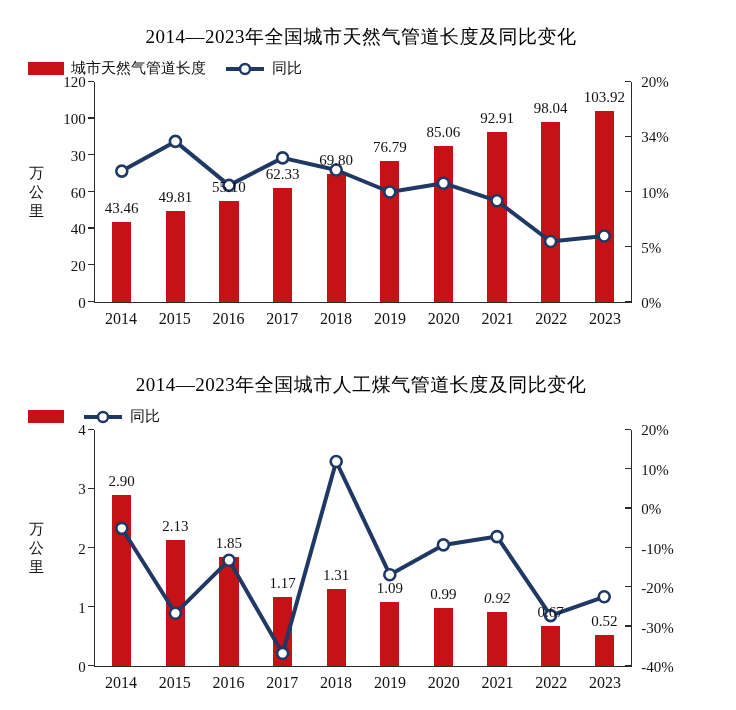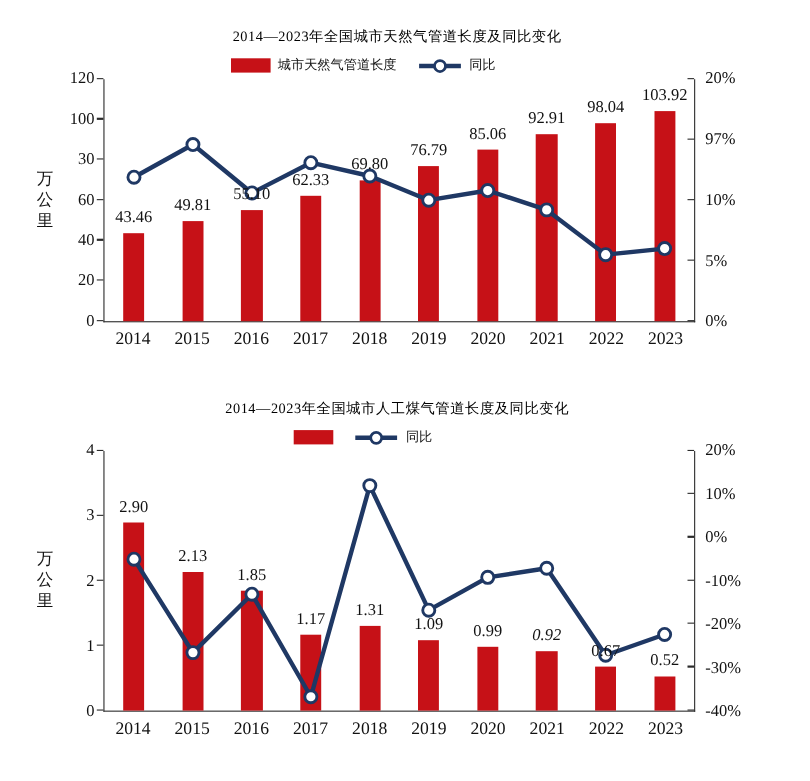--- a/index.html
+++ b/index.html
@@ -6,30 +6,30 @@
   body{
     width:736px;height:710px;overflow:hidden;
     font-family:"Liberation Serif","DejaVu Serif",serif;
     color:#111111;
   }
   .page{padding:24px 0 0 28px;}
   .chart{width:666px;}
   .chart + .chart{margin-top:44px;}
   .chart-title{
     margin:0 0 9px 0;text-align:center;
-    font-size:13px;font-weight:400;letter-spacing:.5px;color:#000;
+    font-size:19px;font-weight:400;letter-spacing:.5px;color:#000;
   }
   .legend{
-    display:flex;justify-content:center;align-items:center;
-    gap:7px;font-size:12px;margin:0 62px 4px 0;
+    display:flex;align-items:center;
+    gap:7px;font-size:15px;margin:0 62px 4px 0;
   }
   .legend .swatch{width:36px;height:13px;display:inline-block;}
   .legend .line-glyph{display:inline-block;line-height:0;margin-left:12px;}
   .plot-row{display:flex;align-items:stretch;}
-  .unit-col{width:26px;display:flex;align-items:center;justify-content:center;}
+  .unit-col{width:26px;display:flex;align-items:center;justify-content:flex-start;}
   .unit{
     width:17px;font-size:15px;line-height:1.25;text-align:center;
     word-break:break-all;overflow-wrap:anywhere;
   }
   .ticks-left{width:40px;position:relative;}
   .ticks-right{width:62px;position:relative;}
   .tick-label{position:absolute;font-size:15px;transform:translateY(50%);white-space:nowrap;}
   .ticks-left .tick-label{right:8px;}
   .ticks-right .tick-label{left:9px;}
   .plot{
@@ -127,21 +127,21 @@
             <circle cx="348.4" cy="101.19999999999999" r="5.5" fill="#ffffff" stroke="#1f3864" stroke-width="2.6"></circle>
             <circle cx="402" cy="118.80000000000001" r="5.5" fill="#ffffff" stroke="#1f3864" stroke-width="2.6"></circle>
             <circle cx="455.6" cy="159.5" r="5.5" fill="#ffffff" stroke="#1f3864" stroke-width="2.6"></circle>
             <circle cx="509.2" cy="154" r="5.5" fill="#ffffff" stroke="#1f3864" stroke-width="2.6"></circle>
           </svg>
         </div>
       <div class="ticks-right">
           <div class="tick-label" style="bottom: 0%;">0%</div>
           <div class="tick-label" style="bottom: 25%;">5%</div>
           <div class="tick-label" style="bottom: 50%;">10%</div>
-          <div class="tick-label" style="bottom: 75%;">97%</div>
+          <div class="tick-label" style="bottom: 75%;">34%</div>
           <div class="tick-label" style="bottom: 100%;">20%</div>
         </div>
     </div>
     <div class="xlabels">
         <div>2014</div>
         <div>2015</div>
         <div>2016</div>
         <div>2017</div>
         <div>2018</div>
         <div>2019</div>

